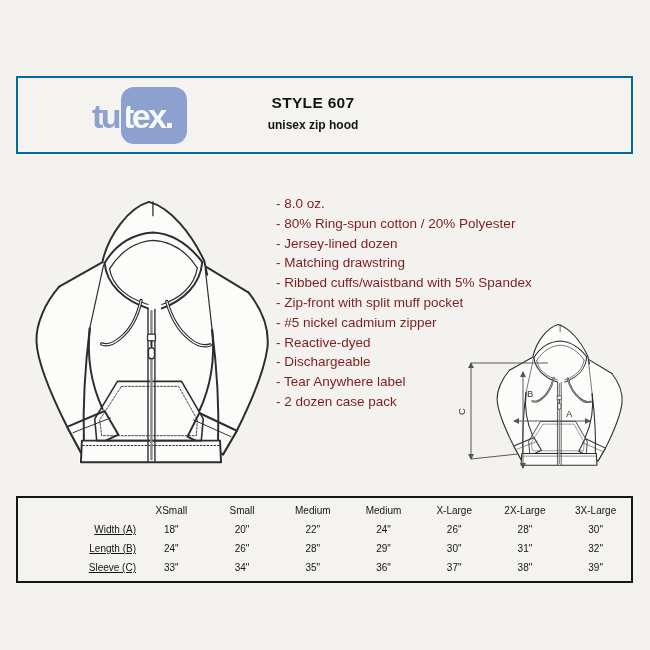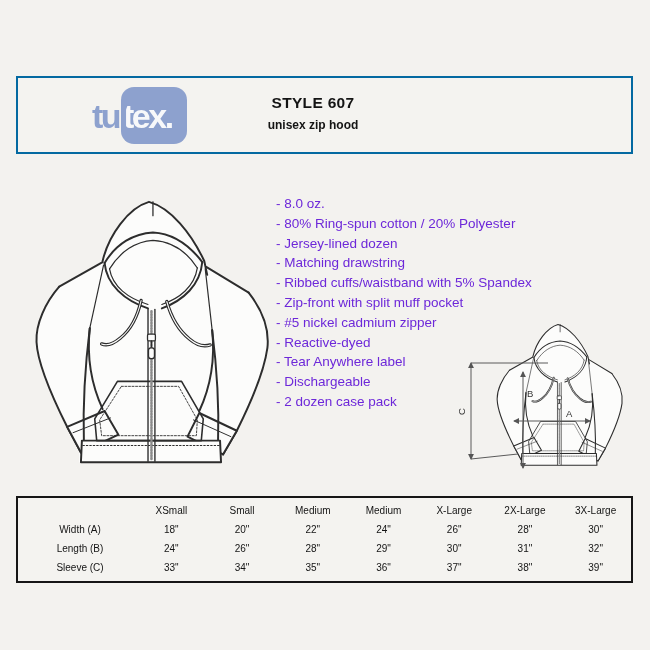--- a/index.html
+++ b/index.html
@@ -30,37 +30,37 @@
     font-weight:bold; font-size:34px; color:#f7f8fa; letter-spacing:-2.5px;
     margin-left:2px; line-height:1;
   }
   .title-block { position:absolute; left:130px; top:16px; width:330px; text-align:center; }
   .style-title { font-size:15.5px; font-weight:bold; letter-spacing:0.3px; }
   .style-subtitle { font-size:12px; font-weight:bold; margin-top:6px; }
 
   
   .features {
     position:absolute; left:276px; top:194px; margin:0; padding:0;
-    list-style:none; font-size:13.5px; line-height:19.8px; color:#6d28d9;
+    list-style:none; font-size:13.5px; line-height:19.8px; color:#7f1d1d;
   }
 
   
   .hoodie-large { position:absolute; left:24px; top:190px; width:250px; height:296px; }
   .diagram      { position:absolute; left:456px; top:318px; width:178px; height:160px; }
   .hidden-defs  { position:absolute; width:0; height:0; overflow:hidden; }
 
   
   .size-table {
     position:absolute; left:16px; top:496px; width:613px;
     border:2px solid #161616; background:#f4f3f0;
     display:grid; grid-template-columns:118px repeat(7,1fr);
     font-size:10px; padding:3px 0 4px 0;
   }
   .size-table .cell { height:19px; line-height:19px; text-align:center; white-space:nowrap; }
-  .size-table .row-label { text-align:center; padding-left:6px; }
+  .size-table .row-label { text-align:right; padding-left:6px;text-decoration:underline; }
 </style>
 </head>
 <body>
 
 <div class="page">
 
   <svg class="hidden-defs" aria-hidden="true">
     <defs>
       <marker id="arr" viewBox="0 0 10 10" refX="8.5" refY="5" markerWidth="6" markerHeight="6" orient="auto-start-reverse">
         <path d="M0,0 L10,5 L0,10 Z" fill="#555"></path>
@@ -143,22 +143,22 @@
 
   <ul class="features">
     <li>- 8.0 oz.</li>
     <li>- 80% Ring-spun cotton / 20% Polyester</li>
     <li>- Jersey-lined dozen</li>
     <li>- Matching drawstring</li>
     <li>- Ribbed cuffs/waistband with 5% Spandex</li>
     <li>- Zip-front with split muff pocket</li>
     <li>- #5 nickel cadmium zipper</li>
     <li>- Reactive-dyed</li>
+    <li>- Dischargeable</li>
     <li>- Tear Anywhere label</li>
-    <li>- Dischargeable</li>
     <li>- 2 dozen case pack</li>
   </ul>
 
   <svg class="diagram" viewBox="0 0 178 160">
     <use href="#hoodie" x="32" y="0" width="140" height="160"></use>
     <g stroke="#5a5a5a" stroke-width="1" fill="none">
       <line x1="15" y1="45" x2="15" y2="141" marker-start="url(#arr)" marker-end="url(#arr)"></line>
       <line x1="15" y1="45" x2="92" y2="45"></line>
       <line x1="15" y1="141" x2="62" y2="136"></line>
       <line x1="67" y1="54" x2="67" y2="150" marker-start="url(#arr)" marker-end="url(#arr)"></line>

